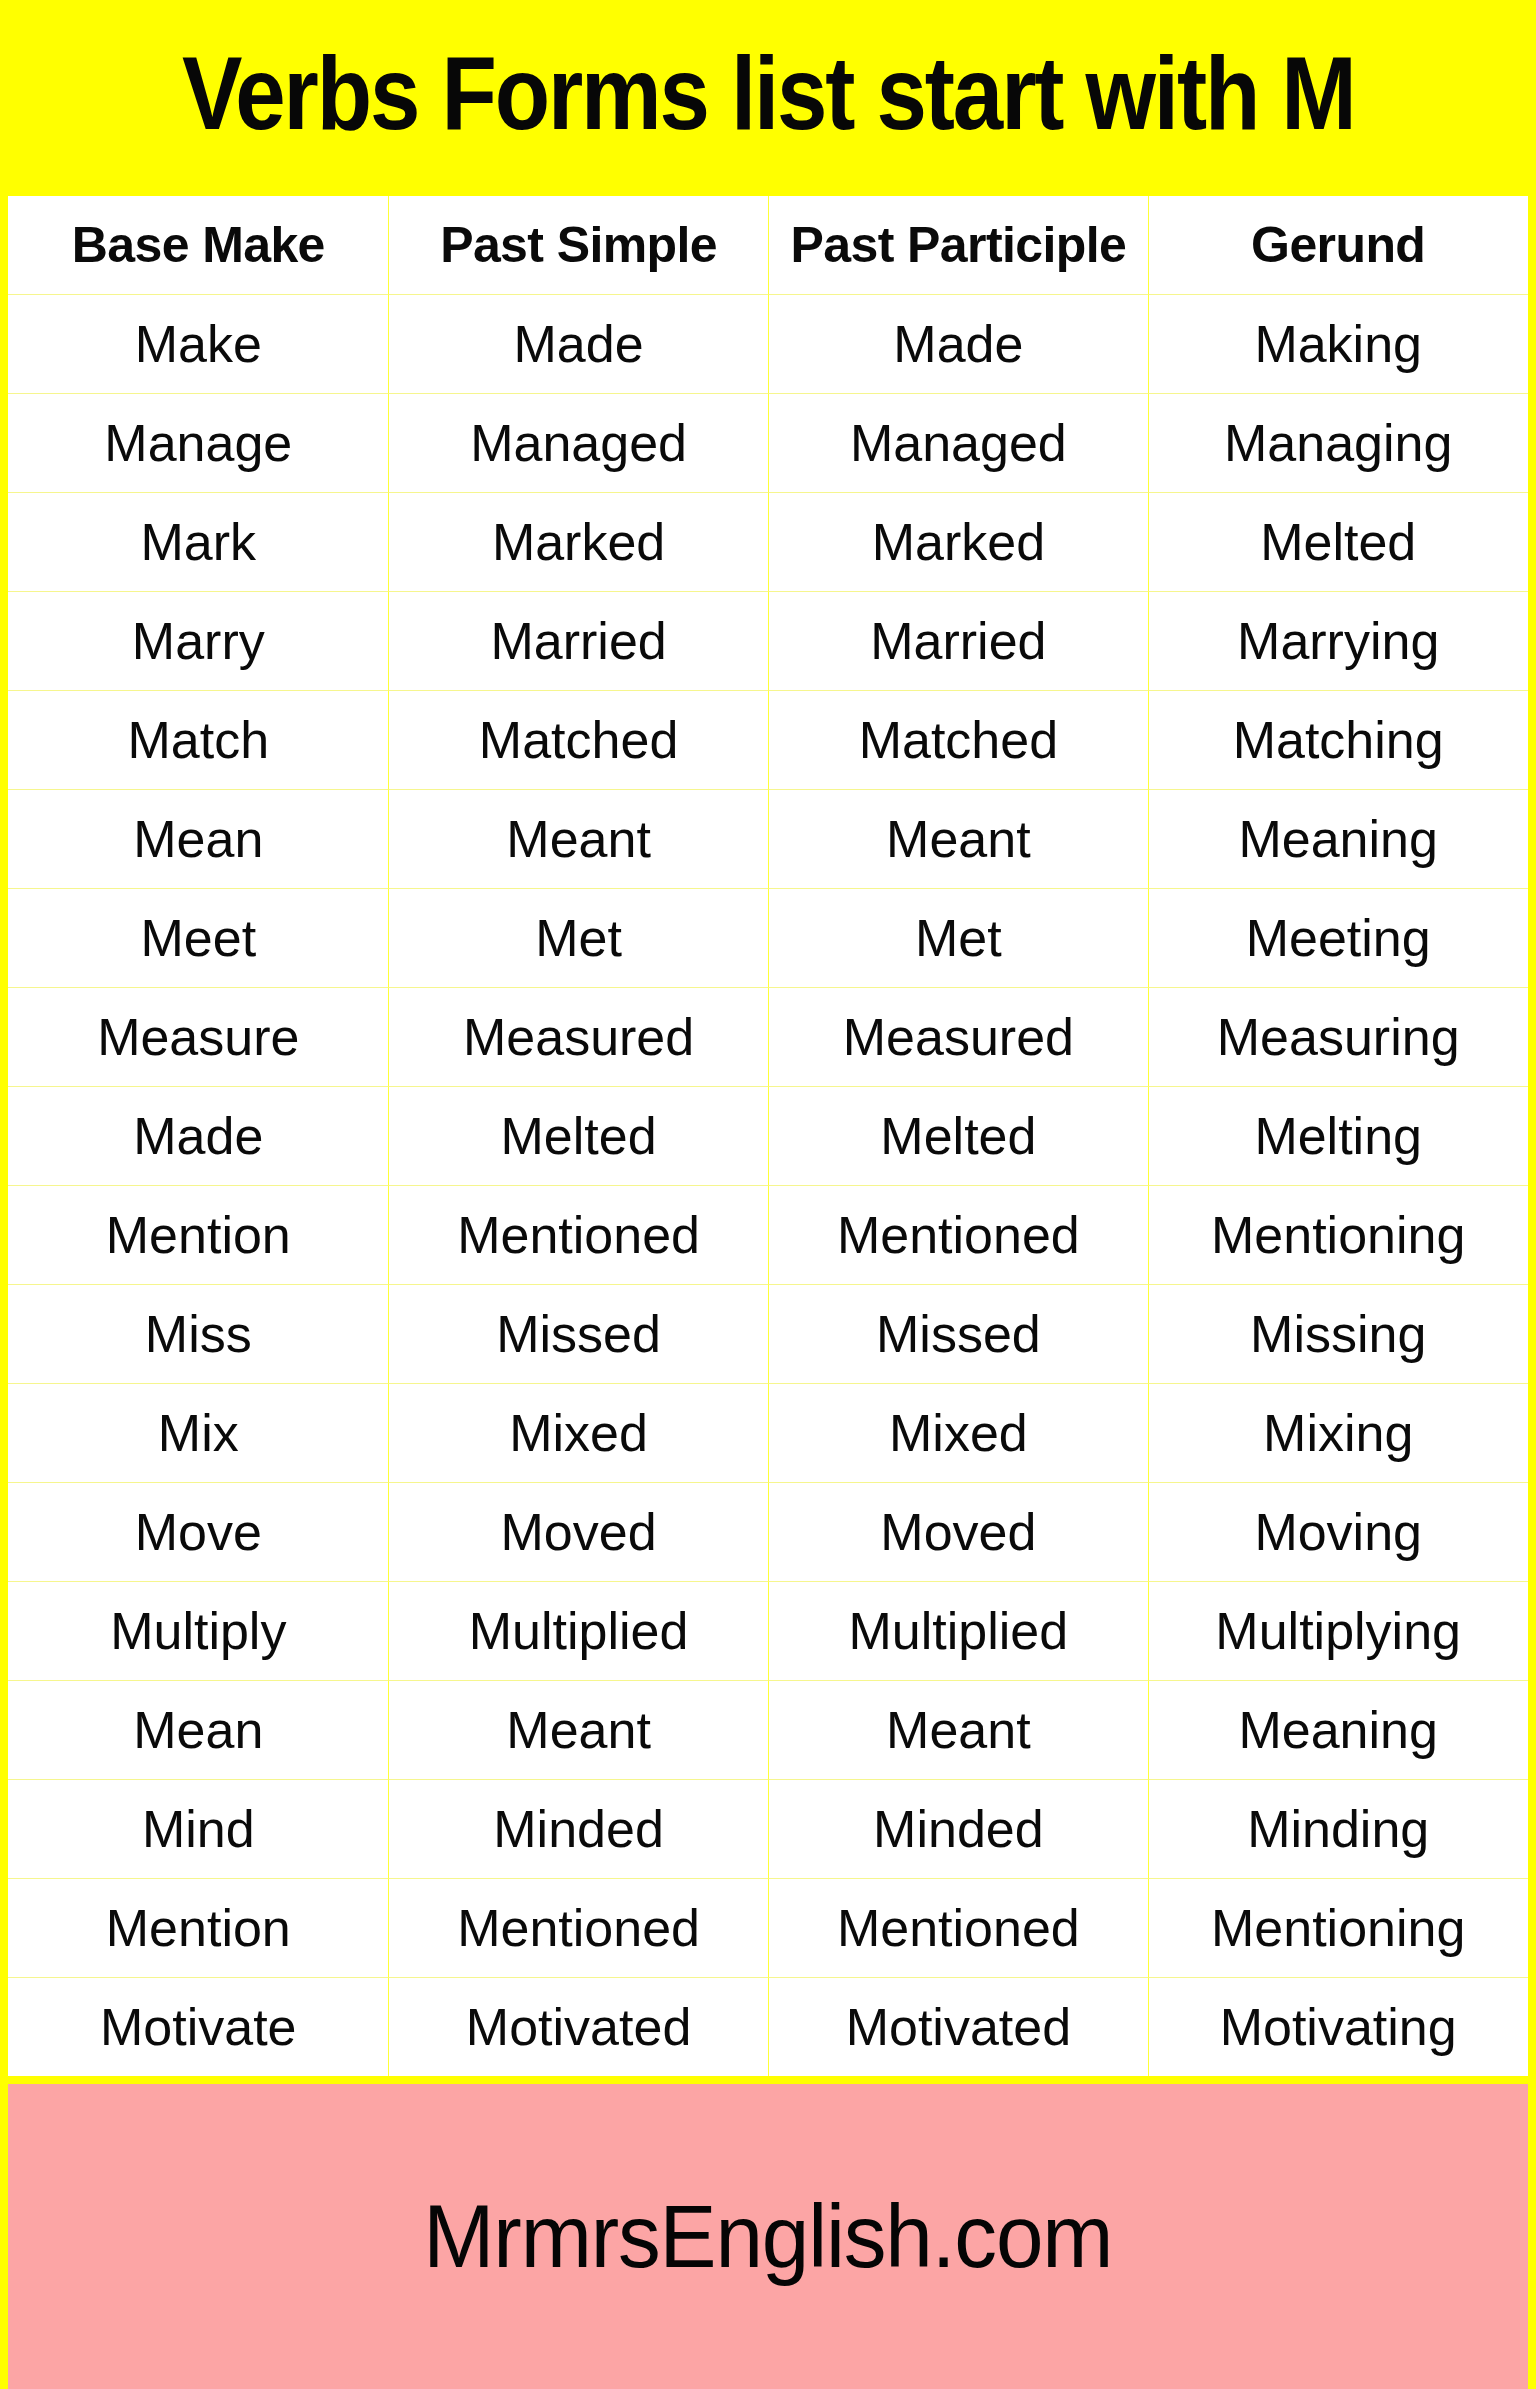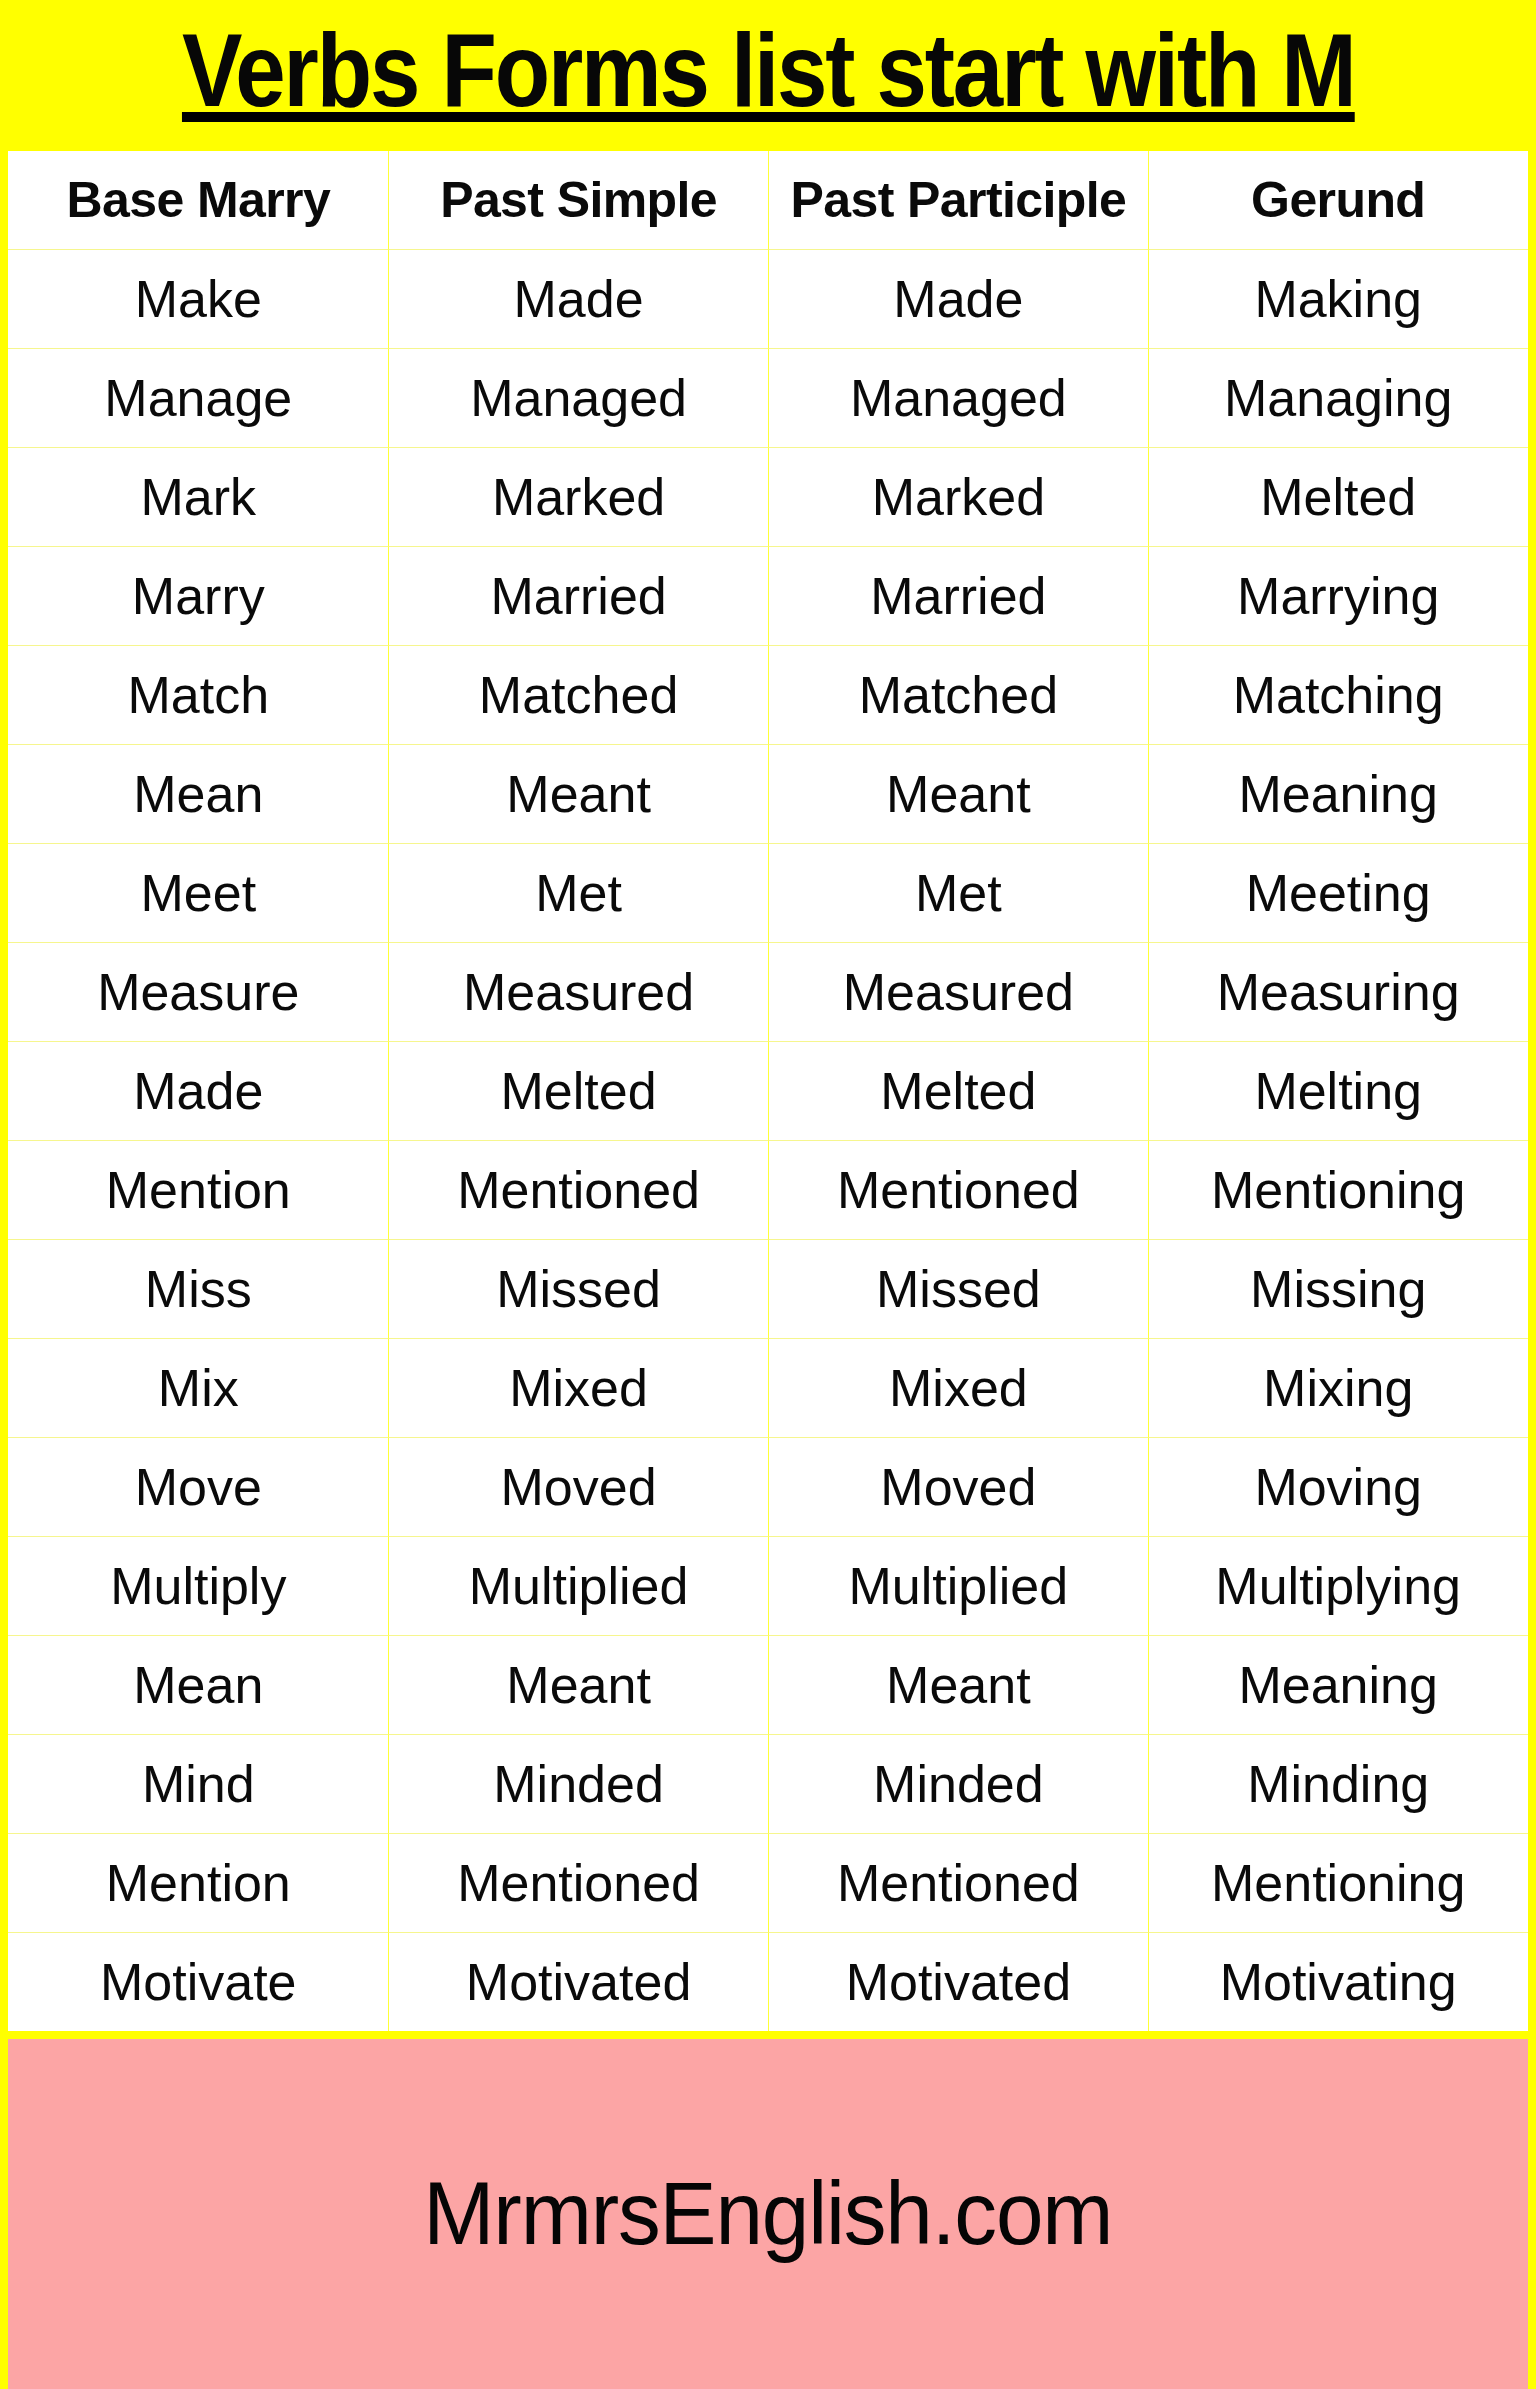--- a/index.html
+++ b/index.html
@@ -10,27 +10,26 @@
     height: 2389px;
     background: #ffff00;
     display: flex;
     flex-direction: column;
     font-family: "Liberation Sans", sans-serif;
     overflow: hidden;
   }
 
   
   .title-band {
-    height: 151px;
+    height: 196px;
     flex: 0 0 auto;
     display: flex;
     align-items: center;
     justify-content: center;
     background: #ffff00;
-    text-decoration: underline;
   }
   .title-text {
     font-size: 103px;
     font-weight: 800;
     letter-spacing: -2.4px;
     color: #070707;
     white-space: nowrap;
     transform: scaleX(0.88);
     transform-origin: center;
     margin-top: -8.4px;
@@ -101,21 +100,21 @@
 <div class="page">
 
   <div class="title-band">
     <div class="title-text">Verbs Forms list start with M</div>
   </div>
 
   <div class="table-wrap">
     <table class="verbs">
       <thead>
         <tr>
-            <th>Base Marry</th>
+            <th>Base Make</th>
             <th>Past Simple</th>
             <th>Past Participle</th>
             <th>Gerund</th>
           </tr>
       </thead>
       <tbody>
           <tr>
             <td>Make</td>
             <td>Made</td>
             <td>Made</td>

